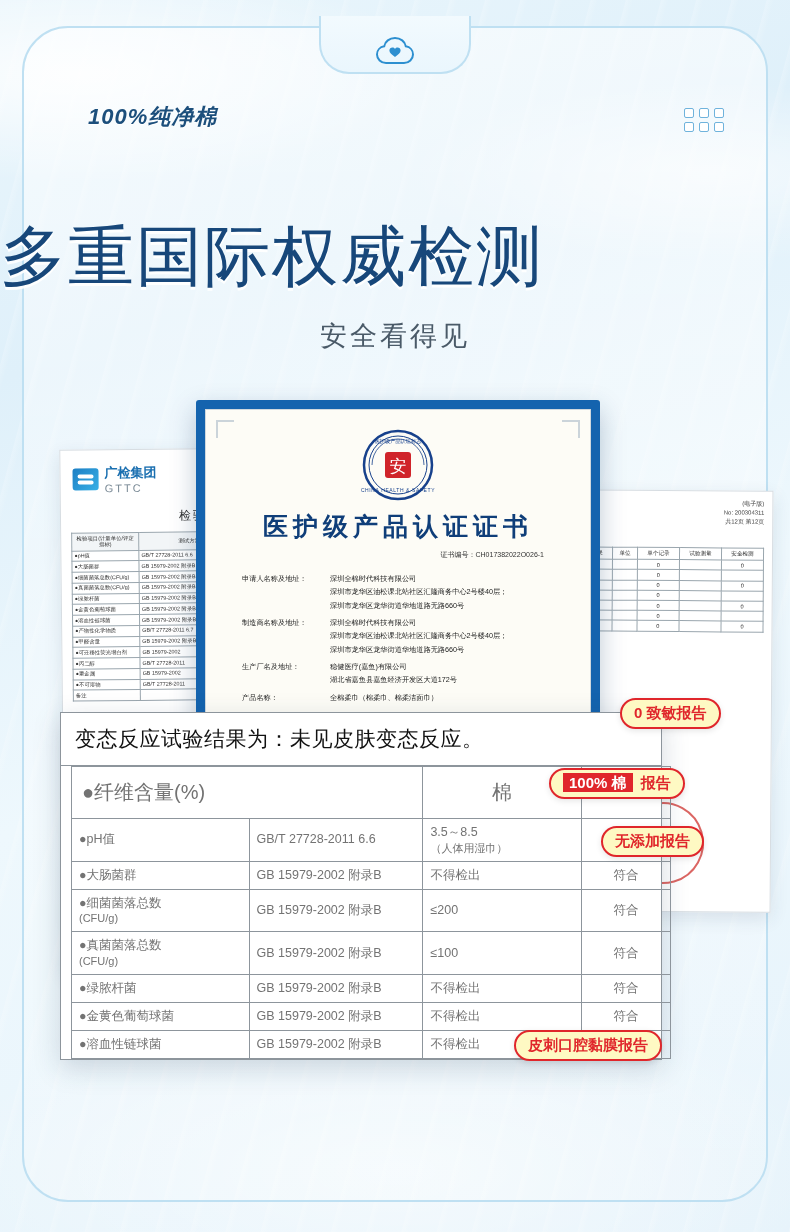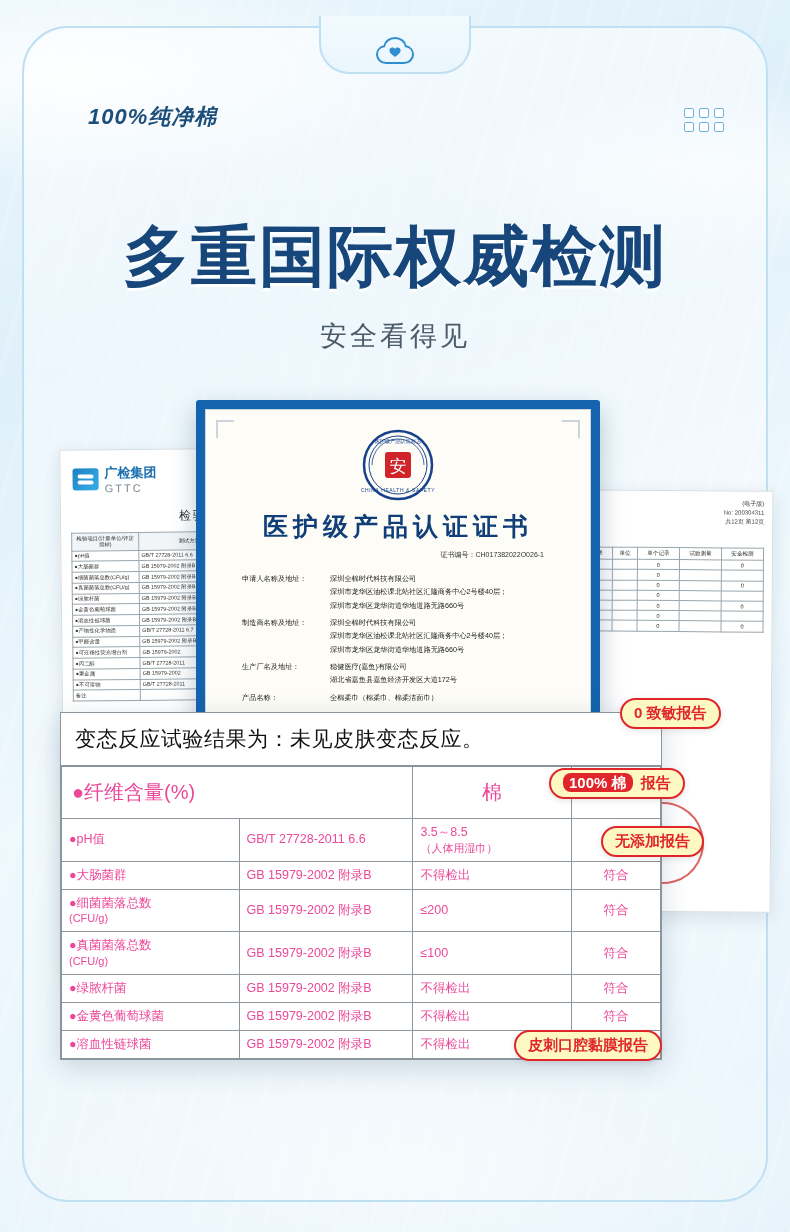--- a/index.html
+++ b/index.html
@@ -41,22 +41,22 @@
     font-size:22px;font-weight:bold;color:#1c4f7c;letter-spacing:1px;
     font-style:italic;
     text-shadow:0 1px 0 #ffffff;
   }
   .dots{position:absolute;right:66px;top:108px;display:flex;gap:5px;}
   .dots .row{display:flex;flex-direction:column;gap:4px;}
   .dots i{display:block;width:8px;height:8px;border:1.5px solid #6fb3dc;border-radius:2px;background:#ffffff;}
 
   
   .title{
-    position:absolute;left:0;right:0;top:212px;text-align:center;
-    font-size:66px;font-weight:bold;color:#17477a;letter-spacing:2px;
+    position:absolute;left:0;right:0;top:212px;
+    font-size:66px;font-weight:normal;color:#17477a;letter-spacing:2px;
     font-family:"Liberation Sans","DejaVu Sans",sans-serif;
     text-shadow:0 3px 0 rgba(255,255,255,.9);
   }
   .subtitle{
     position:absolute;left:0;right:0;top:318px;text-align:center;
     font-size:27px;color:#4a5a68;letter-spacing:3px;
   }
 
   
   .docs{position:absolute;left:0;top:400px;width:790px;height:740px;}
@@ -127,38 +127,38 @@
 
   
   .spec{
     position:absolute;left:60px;top:312px;width:600px;
     background:#ffffff;border:1px solid #8d959c;
     box-shadow:0 8px 26px rgba(25,55,85,.18);
   }
   .spec .topline{
     padding:12px 14px;font-size:21px;color:#111;border-bottom:1px solid #8d959c;letter-spacing:.5px;
   }
-  .spec table{width:100%;border-collapse:collapse;font-size:12.5px;color:#ec4899;}
+  .spec table{width:100%;border-collapse:collapse;font-size:12.5px;color:#737373;margin-left:10px;}
   .spec td{border:1px solid #8d959c;padding:5px 7px;vertical-align:middle;line-height:1.35;}
   .spec td.big{font-size:20px;padding:12px 10px;}
   .c-item{width:176px;}
   .c-method{width:172px;}
   .c-limit{width:156px;}
   .c-res{width:78px;text-align:center;}
   .sub{font-size:11px;}
   .lastrow td{border-top:1px solid #8d959c;}
   .lastrow .l{padding-left:22px;}
 
   
   .tag{
     position:absolute;background:#fef9c3;border:2px solid #e0262b;border-radius:16px;
     color:#e0262b;font-weight:bold;font-size:15px;padding:4px 12px;white-space:nowrap;
     box-shadow:0 2px 6px rgba(0,0,0,.10);
   }
-  .tag .hl{background:#e0262b;color:#ffffff;border-radius:8px;padding:1px 6px;margin-right:4px;}
+  .tag .hl{background:#e0262b;color:#ffffff;border-radius:0;padding:1px 6px;margin-right:4px;}
   #tag-0{left:620px;top:698px;}
   #tag-100{left:549px;top:768px;}
   #tag-add{left:601px;top:826px;}
   #tag-muc{left:514px;top:1030px;}
 </style>
 </head>
 <body>
 
 <div class="bg-wave"></div>
 <div class="bg-stripes"></div>

